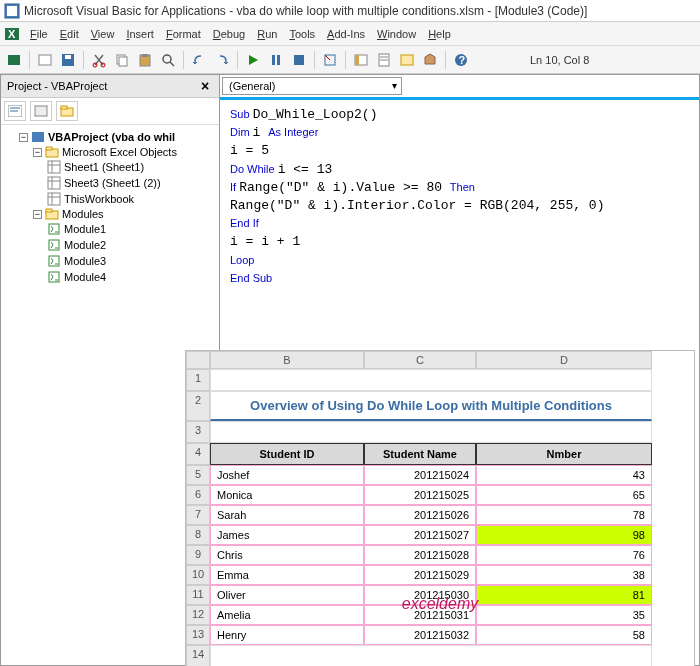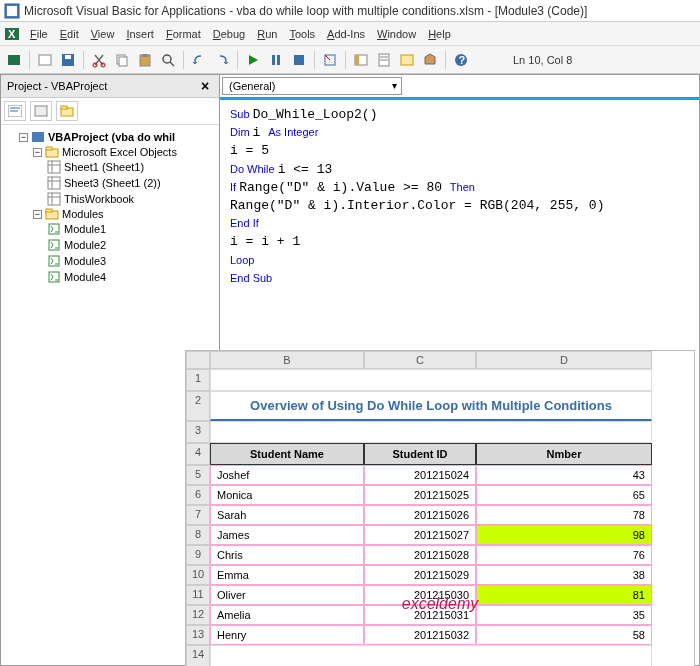--- a/index.html
+++ b/index.html
@@ -6,21 +6,21 @@
   body { background: #f0f0f0; width: 700px; height: 666px; overflow: hidden; }
   .title-bar { background: #fff; height: 22px; display: flex; align-items: center; padding: 0 4px; gap: 4px; border-bottom: 1px solid #ccc; }
   .title-bar svg { flex-shrink: 0; }
   .title-text { font-size: 12px; color: #333; white-space: nowrap; }
   .menu-bar { background: #f5f5f5; height: 24px; display: flex; align-items: center; padding: 0 4px; gap: 2px; border-bottom: 1px solid #ddd; }
   .menu-item { padding: 2px 6px; color: #333; cursor: default; text-align: center; }
   .menu-item u { text-decoration: underline; }
   .toolbar { background: #f5f5f5; height: 28px; border-bottom: 1px solid #ccc; display: flex; align-items: center; padding: 2px 4px; gap: 3px; }
   .toolbar-btn { width: 20px; height: 20px; display: flex; align-items: center; justify-content: center; border: 1px solid transparent; cursor: pointer; }
   .toolbar-sep { width: 1px; height: 18px; background: #ccc; margin: 0 2px; }
-  .ln-col { margin-left: 0; color: #333; padding-left: 39px; }
+  .ln-col { margin-left: 17px; color: #333; padding-left: 39px; }
   .main-area { display: flex; height: calc(100% - 74px); position: relative; }
   .project-panel { width: 220px; background: #fff; border: 1px solid #999; display: flex; flex-direction: column; }
   .panel-header { background: #e8e8e8; padding: 3px 6px; border-bottom: 1px solid #ccc; display: flex; align-items: center; justify-content: space-between; font-size: 12px; }
   .close-x { width: 16px; height: 16px; display: flex; align-items: center; justify-content: center; font-weight: bold; cursor: pointer; font-size: 14px; }
   .panel-toolbar { padding: 3px; border-bottom: 1px solid #ddd; display: flex; gap: 4px; }
   .panel-ico { width: 22px; height: 20px; border: 1px solid #ccc; background: #fff; display:flex;align-items:center;justify-content:center; }
   .tree { padding: 4px; overflow: auto; flex: 1; }
   .tree-node { display: flex; align-items: center; gap: 3px; padding: 1px 0; white-space: nowrap; }
   .tree-indent-1 { padding-left: 14px; }
   .tree-indent-2 { padding-left: 28px; }
@@ -311,22 +311,22 @@
         <div class="colhead">B</div>
         <div class="colhead">C</div>
         <div class="colhead">D</div>
         <div class="rowhead">1</div>
         <div class="cell" style="grid-column: 2 / 5;"></div>
         <div class="rowhead">2</div>
         <div class="cell title-row">Overview of Using Do While Loop with Multiple Conditions</div>
         <div class="rowhead">3</div>
         <div class="cell" style="grid-column: 2 / 5;"></div>
         <div class="rowhead">4</div>
+        <div class="th">Student ID</div>
         <div class="th">Student Name</div>
-        <div class="th">Student ID</div>
         <div class="th">Nmber</div>
         <div class="rowhead">5</div>
         <div class="td">Joshef</div>
         <div class="td td-r">201215024</div>
         <div class="td td-r">43</div>
         <div class="rowhead">6</div>
         <div class="td">Monica</div>
         <div class="td td-r">201215025</div>
         <div class="td td-r">65</div>
         <div class="rowhead">7</div>

